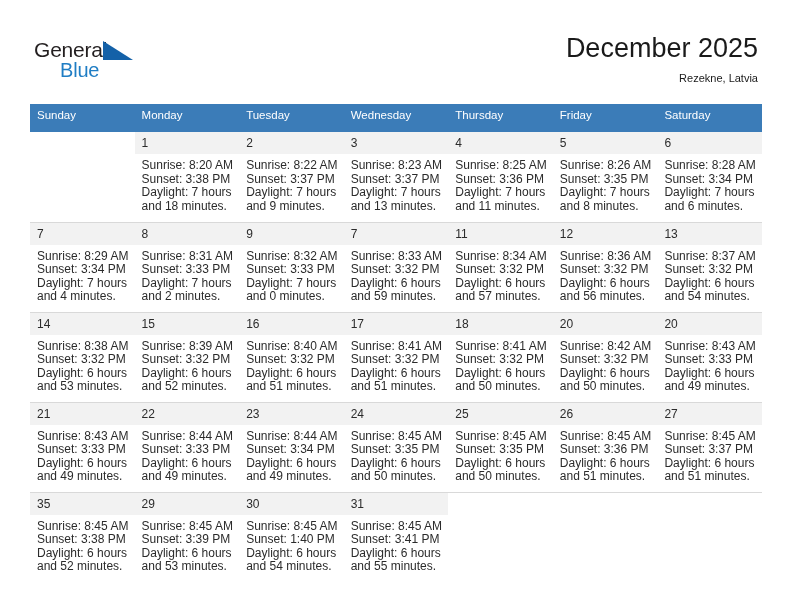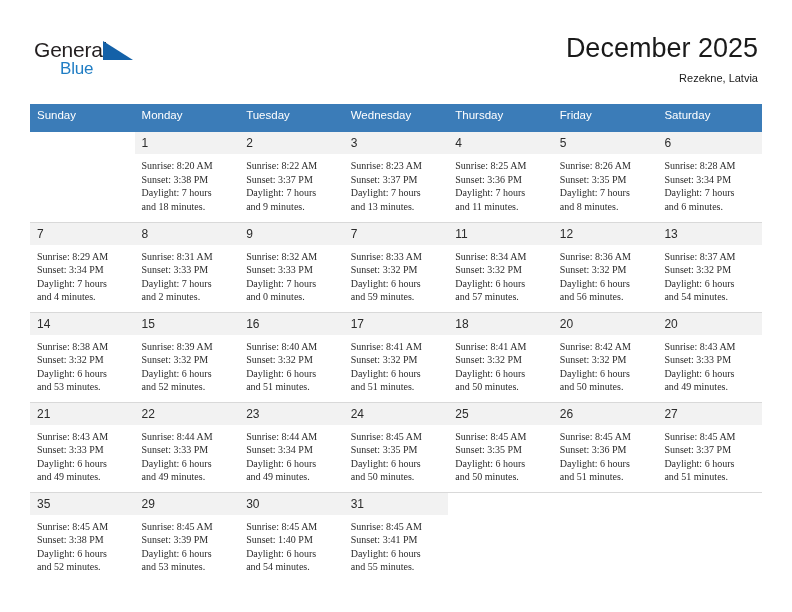--- a/index.html
+++ b/index.html
@@ -31,21 +31,21 @@
     position: absolute;
     left: 0; top: 0;
     font-size: 21px;
     letter-spacing: -0.2px;
     color: #231f20;
     font-family: "Liberation Sans", sans-serif;
   }
   .logo-blue {
     position: absolute;
     left: 26px; top: 21px;
-    font-size: 17px;
+    font-size: 20px;
     letter-spacing: -0.2px;
     color: #1f7dc4;
     font-family: "Liberation Sans", sans-serif;
   }
   .logo-tri {
     position: absolute;
     left: 69px; top: 3px;
     width: 0; height: 0;
     border-left: 30px solid #1461a8;
     border-top: 19px solid transparent;
@@ -112,24 +112,23 @@
     line-height: 16px;
     padding: 3px 0 3px 7px;
     height: 22px;
   }
   td.blank .daynum {
     background: #ffffff;
   }
   .info {
     display: block;
     padding: 5px 5px 0 7px;
-    font-size: 10px;
+    font-size: 12px;
     line-height: 13.6px;
     color: #2b2b2b;
-    font-family: Liberation Serif, serif;
   }
   .info .line { display: block; white-space: nowrap; }
 </style>
 </head>
 <body>
 
 <div class="page">
 
   <div class="top">
 

